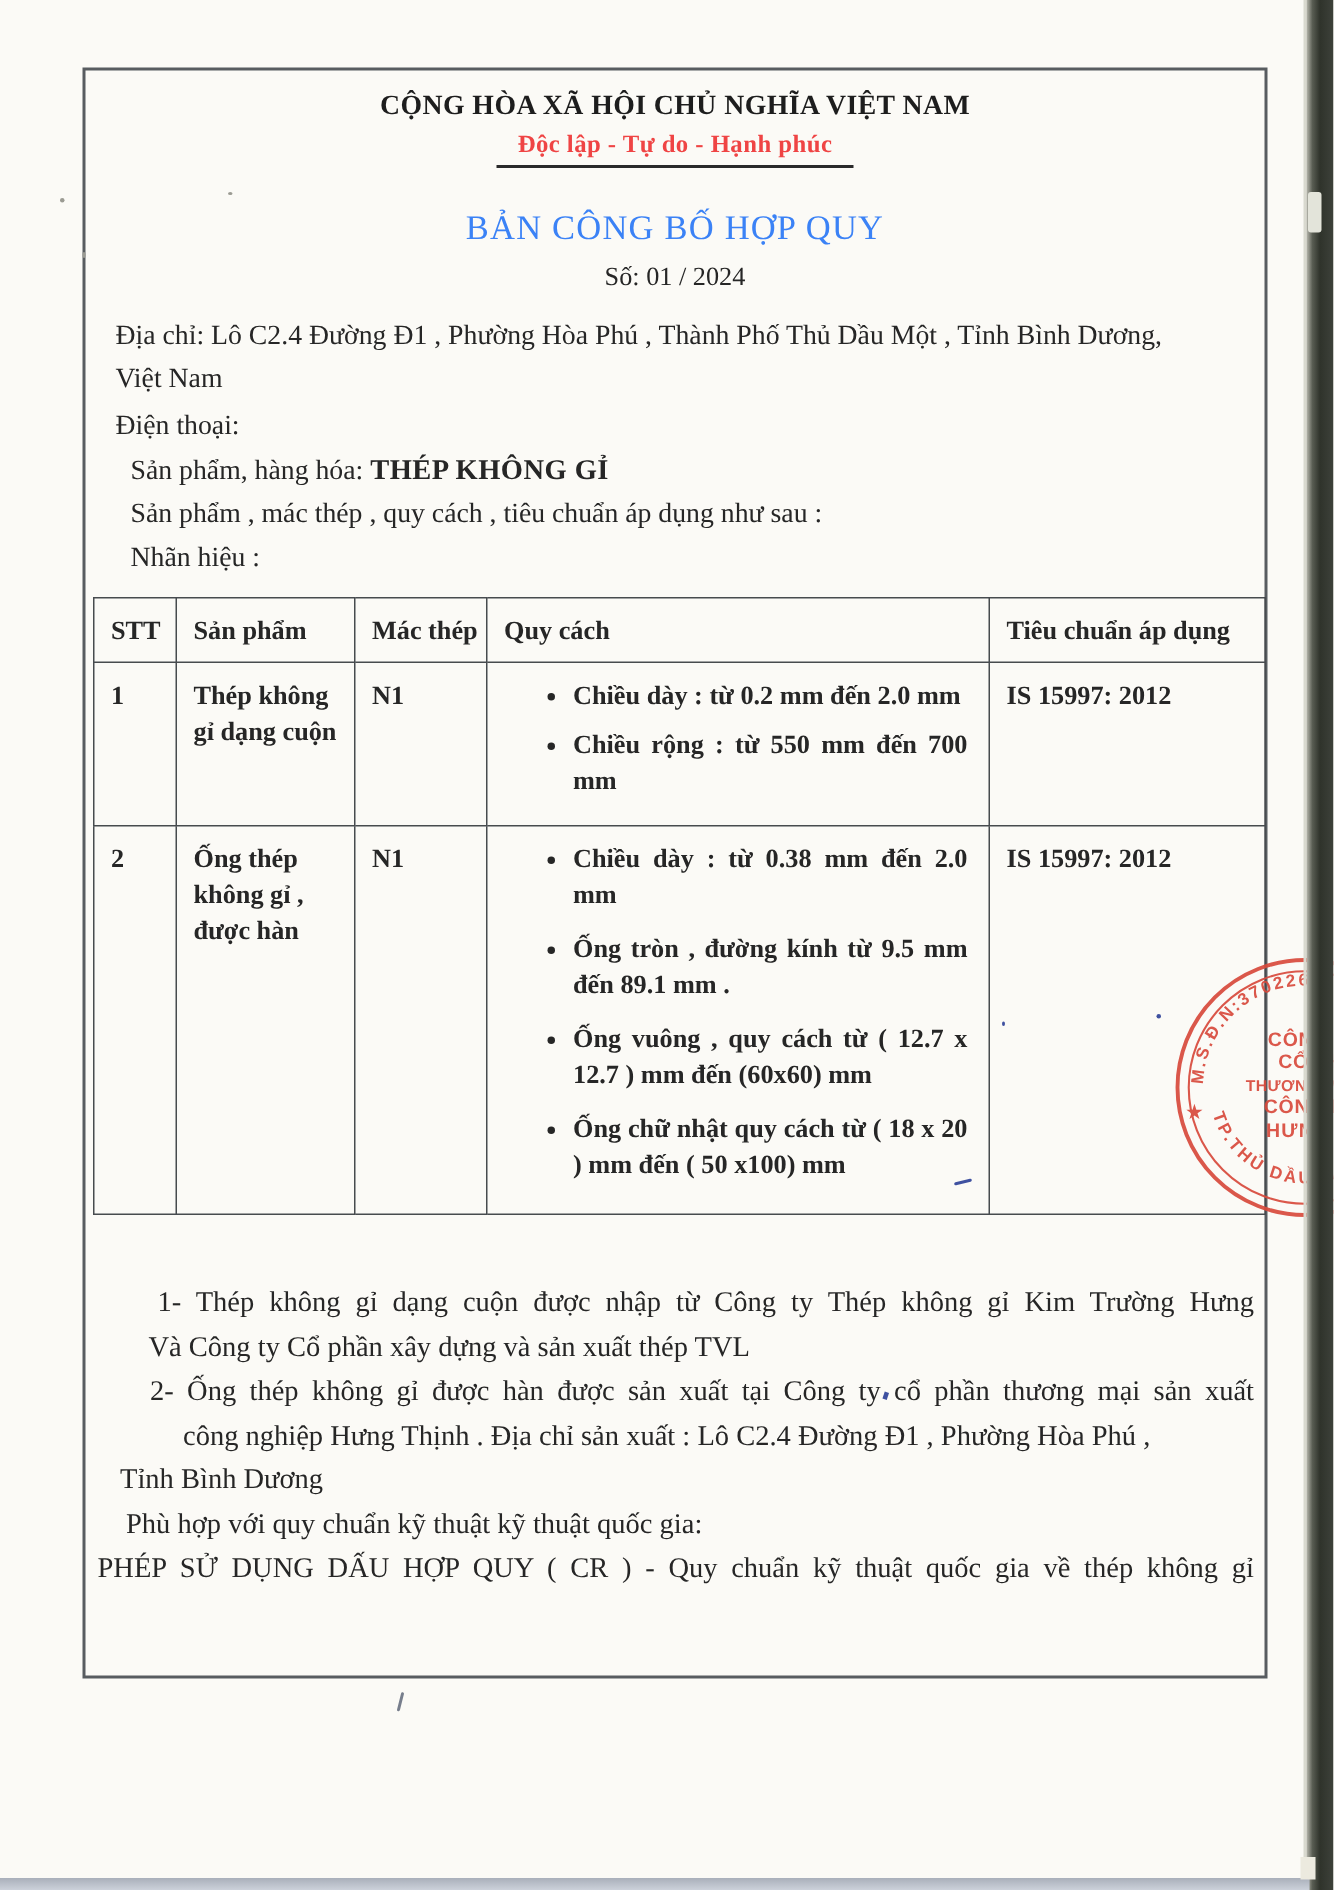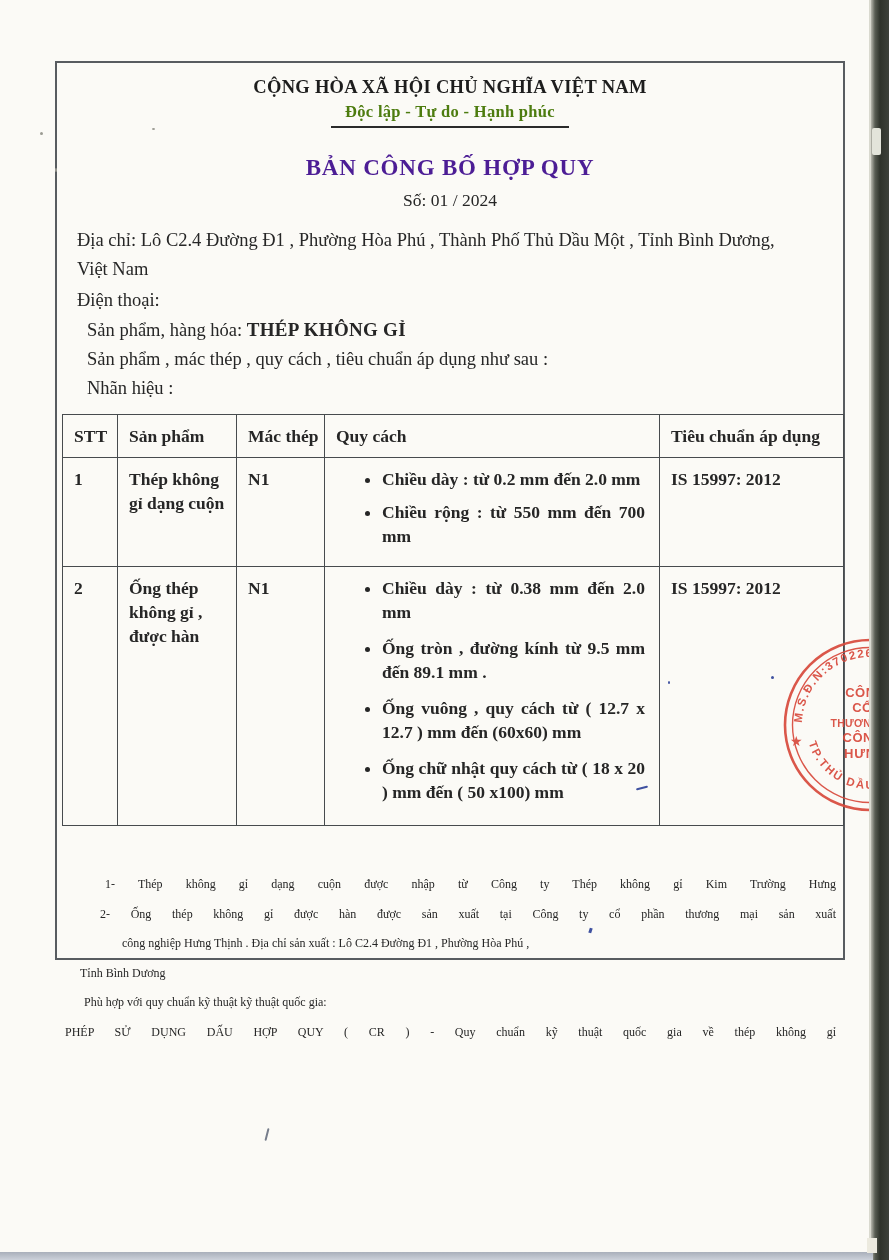--- a/index.html
+++ b/index.html
@@ -7,37 +7,37 @@
   body {
     position: relative;
     background: #fbfaf6;
     font-family: "Liberation Serif", "DejaVu Serif", serif;
     color: #262626;
     overflow: hidden;
   }
   
   .frame {
     position: absolute;
-    left: 55px; top: 61px;
-    width: 790px; height: 899px;
+    left: 55px; top: 45px;
+    width: 790px; height: 1074px;
     border: 2px solid #585c60;
     background: transparent;
   }
   
   .doc-header { text-align: center; padding-top: 14px; }
   .nat-title { font-size: 18.5px; font-weight: bold; color: #1d1d1d; letter-spacing: .3px; }
   .motto {
     display: inline-block;
     margin-top: 4px;
-    font-size: 16.5px; font-weight: bold; color: #4d7c0f;
+    font-size: 16.5px; font-weight: bold; color: #ef4444;
     border-bottom: 2.5px solid #2a2a2a;
     padding: 0 14px 4px 14px;
     letter-spacing: .3px;
   }
-  .doc-title { margin-top: 27px; font-size: 23px; font-weight: bold; color: #4c1d95; letter-spacing: .8px; }
+  .doc-title { margin-top: 27px; font-size: 23px; font-weight: normal; color: #3b82f6; letter-spacing: .8px; }
   .doc-number { margin-top: 9px; font-size: 17.5px; }
   
   .info { margin: 15px 18px 0 20px; font-size: 18.5px; line-height: 29px; }
   .address-line { max-width: 705px; }
   .phone-line { margin-top: 2px; }
   .indented { padding-left: 10px; }
   .product-value { font-weight: bold; font-size: 19px; letter-spacing: .3px; }
   
   table.spec {
     margin: 11px 4px 0 5px;
@@ -57,21 +57,21 @@
   table.spec th { height: 42px; white-space: nowrap; overflow: hidden; }
   th.c-stt, td.c-stt { text-align: center; padding-left: 4px; padding-right: 4px; }
   td.c-grade { text-align: center; }
   td.c-prod { text-align: justify; padding-right: 9px; }
   tr.r1 td { height: 92px; }
   tr.r2 td { height: 240px; }
   ul.specs { margin: 0; padding: 0 6px 0 46px; list-style: disc outside; }
   ul.specs li { text-align: justify; margin-bottom: 9px; }
   tr.r2 ul.specs li { margin-bottom: 12px; }
   
-  .notes { margin: 44px 7px 0 8px; font-size: 12px; line-height: 29.5px; }
+  .notes { margin: 44px 7px 0 8px; font-size: 19px; line-height: 29.5px; }
   .jl { text-align: justify; text-align-last: justify; }
   .l-note1a { padding-left: 40px; }
   .l-note1b { padding-left: 34px; }
   .l-note2a { padding-left: 35px; }
   .l-note2b, .l-note2c { padding-left: 57px; }
   .l-prov { padding-left: 15px; }
   .l-conf { padding-left: 19px; }
   .l-q1 { padding-left: 39px; }
   
   .stamp-svg { position: absolute; left: 760px; top: 620px; z-index: 3; pointer-events: none; opacity: .92; }
@@ -166,20 +166,21 @@
             <li>Ống chữ nhật quy cách từ ( 18 x 20 ) mm đến ( 50 x100) mm</li>
           </ul>
         </td>
         <td>IS 15997: 2012</td>
       </tr>
     </tbody>
   </table>
 
   <div class="notes">
     <div class="l-note1a jl">1- Thép không gỉ dạng cuộn được nhập từ Công ty Thép không gỉ Kim Trường Hưng</div>
+    <div class="l-note1b">Và Công ty Cổ phần xây dựng và sản xuất thép TVL</div>
     <div class="l-note2a jl">2- Ống thép không gỉ được hàn được sản xuất tại Công ty cổ phần thương mại sản xuất</div>
     <div class="l-note2b">công nghiệp Hưng Thịnh . Địa chỉ sản xuất : Lô C2.4 Đường Đ1 , Phường Hòa Phú ,</div>
     <div class="l-prov">Tỉnh Bình Dương</div>
     <div class="l-conf">Phù hợp với quy chuẩn kỹ thuật kỹ thuật quốc gia:</div>
     <div class="jl">PHÉP SỬ DỤNG DẤU HỢP QUY ( CR ) - Quy chuẩn kỹ thuật quốc gia về thép không gỉ</div>
   </div>
 
 </div>
 
 <svg class="stamp-svg" width="129" height="235" viewBox="760 620 129 235">

